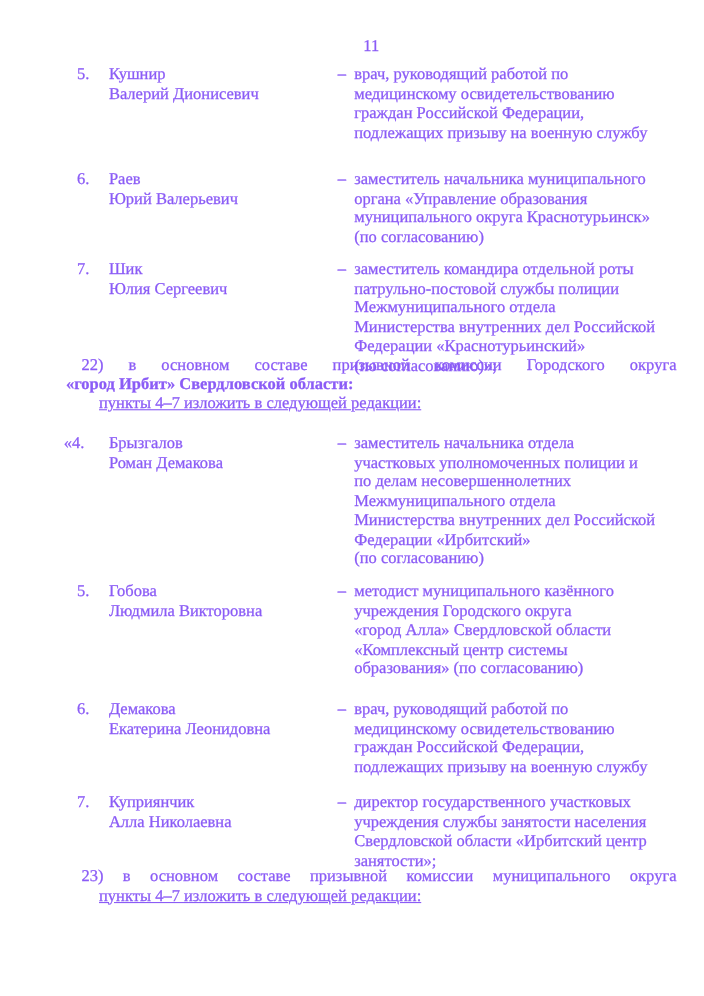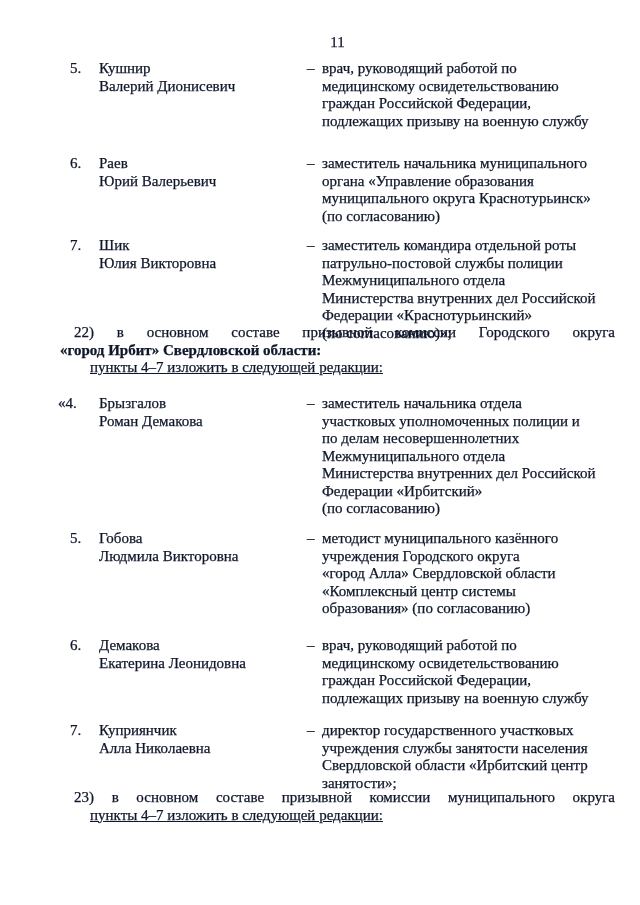--- a/index.html
+++ b/index.html
@@ -5,21 +5,21 @@
   html, body {
     margin: 0;
     padding: 0;
     background: #ffffff;
   }
   .page {
     position: relative;
     width: 640px;
     height: 905px;
     background: #ffffff;
-    color: #0f172a;
+    color: #8b5cf6;
     font-family: "Liberation Serif", "DejaVu Serif", serif;
     font-size: 15px;
     line-height: 17.5px;
     -webkit-text-stroke: 0.25px currentColor;
     overflow: hidden;
   }
   .page-number {
     position: absolute;
     left: 60px;
     width: 555px;
@@ -104,21 +104,21 @@
     <div class="dash">–</div>
     <div class="role">заместитель начальника муниципального
 органа «Управление образования
 муниципального округа Краснотурьинск»
 (по согласованию)</div>
   </div>
 
   <div class="entry" style="top:237px">
     <div class="num">7.</div>
     <div class="name">Шик
-Юлия Викторовна</div>
+Юлия Сергеевич</div>
     <div class="dash">–</div>
     <div class="role">заместитель командира отдельной роты
 патрульно-постовой службы полиции
 Межмуниципального отдела
 Министерства внутренних дел Российской
 Федерации «Краснотурьинский»
 (по согласованию)»;</div>
   </div>
 
   <div class="para" style="top:324px">

